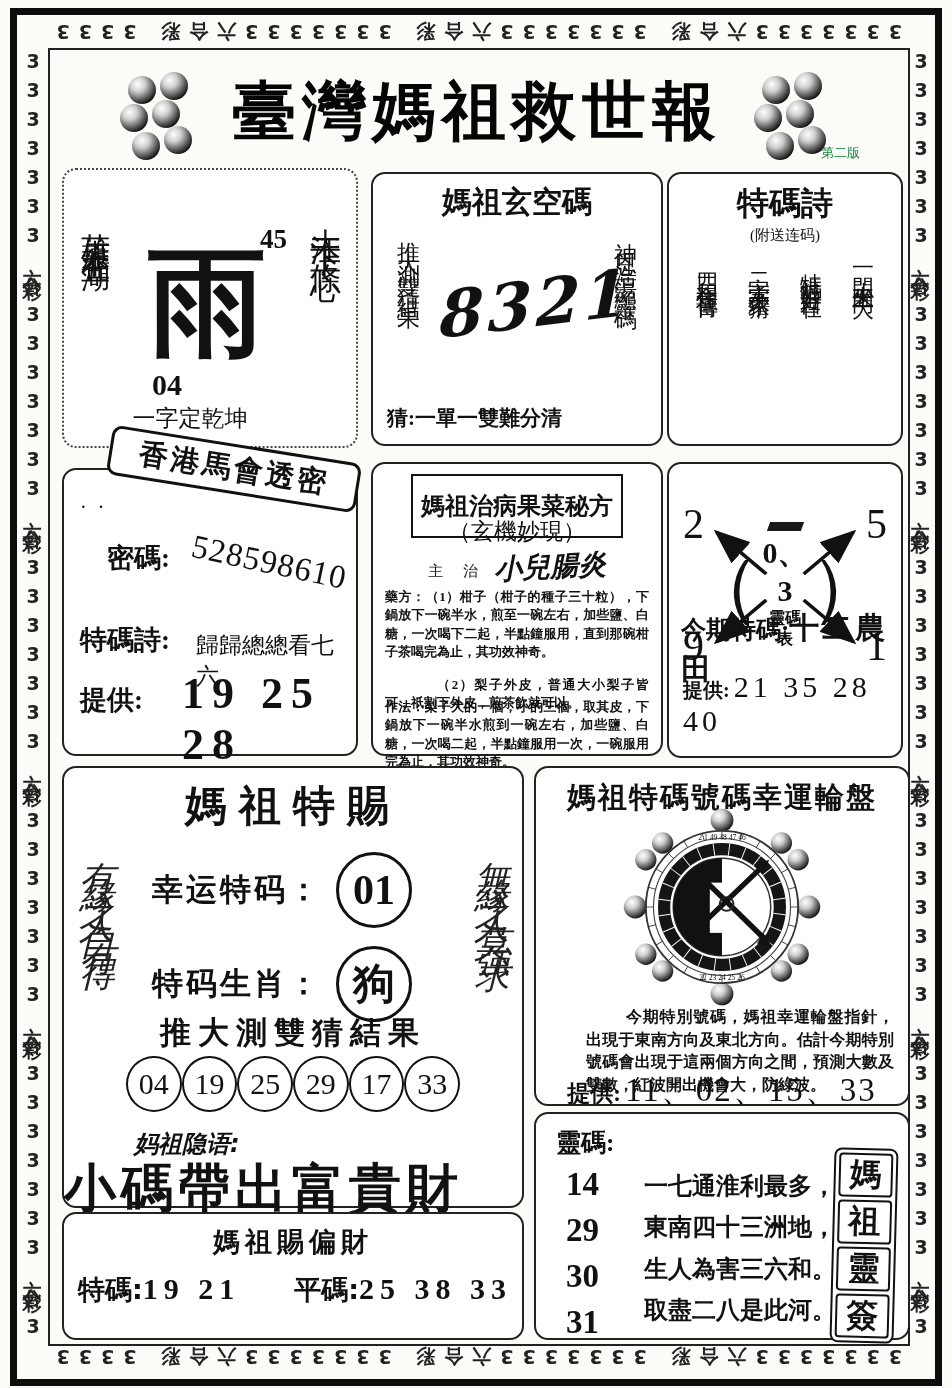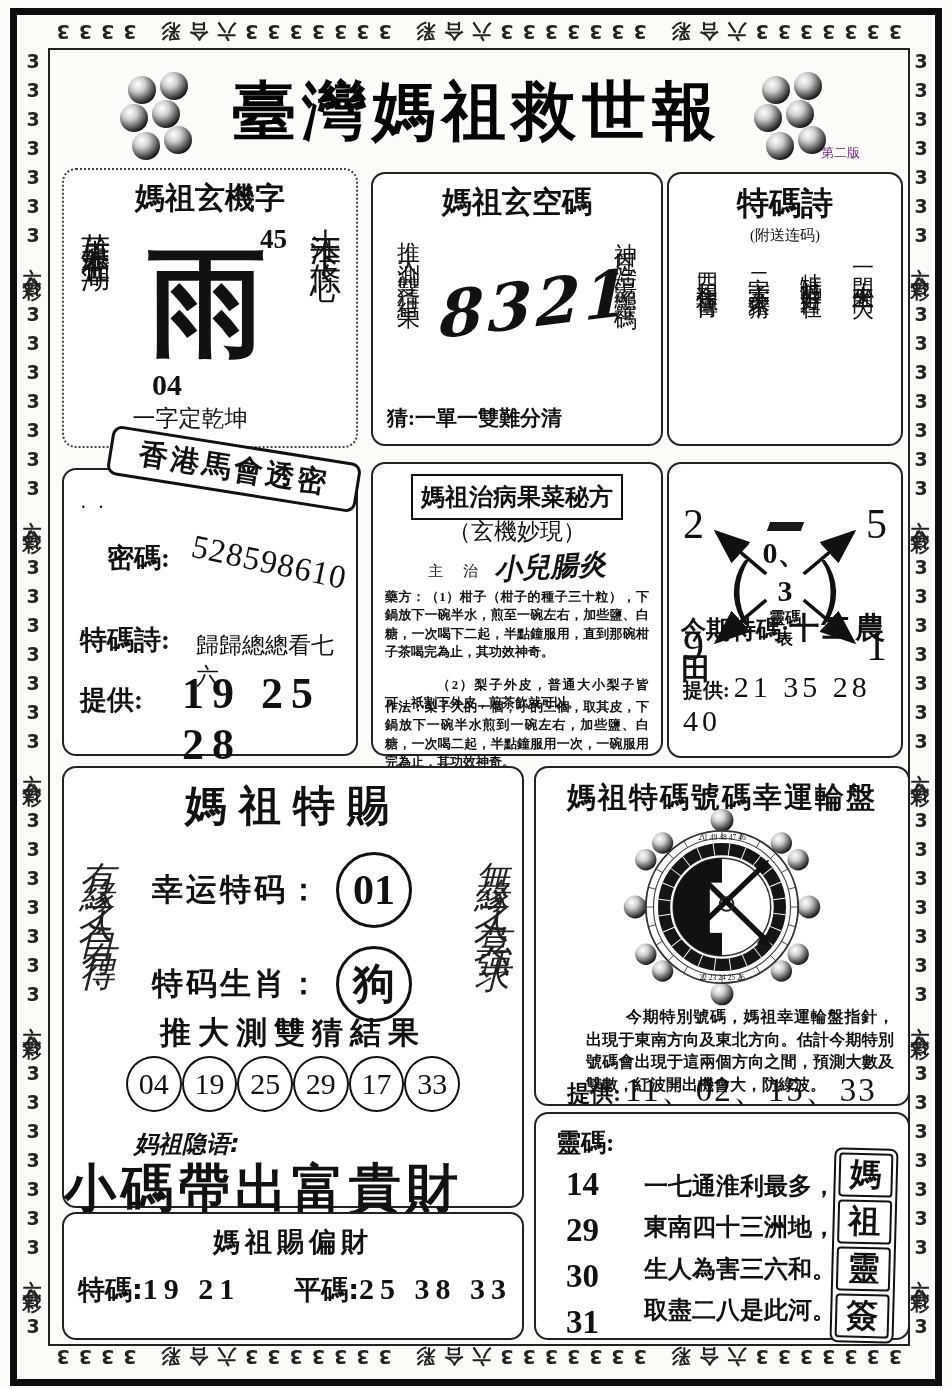--- a/index.html
+++ b/index.html
@@ -21,21 +21,21 @@
   .strip-right{left:907px;}
   
   .inner-frame{position:absolute;left:48px;top:48px;width:858px;height:1294px;
                border:2px solid #222;pointer-events:none;}
 
   
   .header{position:absolute;left:50px;top:50px;width:854px;height:116px;}
   .masthead{position:absolute;left:0;right:0;top:18px;text-align:center;
             font-family:"DejaVu Sans",sans-serif;font-weight:900;font-size:64px;
             letter-spacing:6px;color:#050505;}
-  .edition{position:absolute;right:44px;bottom:4px;font-size:13px;color:#701a75;margin-left:36px;}
+  .edition{position:absolute;right:44px;bottom:4px;font-size:13px;color:#15803d;margin-left:36px;}
   .flower{position:absolute;top:22px;}
   .flower-left{left:68px;}
   .flower-right{right:68px;}
 
   
   .box{position:absolute;background:#fff;border:2px solid #222;border-radius:14px;}
   .bt{position:absolute;left:0;right:0;text-align:center;font-weight:600;}
 
   
   .box-a{left:62px;top:168px;width:292px;height:276px;border:2px dotted #444;}
@@ -77,21 +77,21 @@
   .d-mima-v{position:absolute;left:132px;top:58px;font-size:33px;letter-spacing:1px;
             transform:rotate(12deg);transform-origin:left top;}
   .d-shi-l{position:absolute;left:16px;top:152px;}
   .d-shi-v{position:absolute;left:132px;top:160px;font-size:23px;}
   .d-gong-l{position:absolute;left:16px;top:212px;}
   .d-gong-v{position:absolute;left:118px;top:198px;font-size:44px;font-weight:600;letter-spacing:8px;}
 
   
   .box-e{left:371px;top:462px;width:288px;height:290px;}
   .e-titlewrap{position:absolute;left:0;right:0;top:10px;text-align:center;}
-  .e-title{display:inline-block;border:2px solid #111;padding:5px 8px;font-size:24px;font-weight:700;}
+  .e-title{display:inline-block;border:2px solid #111;padding:14px 8px;font-size:24px;font-weight:700;}
   .e-sub{top:52px;font-size:23px;font-weight:400;}
   .e-zhuzhi{position:absolute;left:0;right:0;top:84px;text-align:center;}
   .e-zhuzhi .lab{font-size:15px;letter-spacing:8px;}
   .e-zhuzhi .val{font-size:28px;font-style:italic;font-weight:600;display:inline-block;
                  transform:rotate(-3deg);margin-left:4px;}
   .e-para{position:absolute;left:12px;right:12px;font-size:13px;font-weight:700;
           line-height:1.42;text-align:justify;}
   .e-p1{top:124px;}
   .e-p2{top:212px;text-indent:4em;}
   .e-p3{top:234px;}
@@ -200,21 +200,20 @@
         <circle cx="56" cy="14" r="14" fill="url(#ballGrad)"></circle>
       <circle cx="16" cy="46" r="14" fill="url(#ballGrad)"></circle>
         <circle cx="48" cy="42" r="14" fill="url(#ballGrad)"></circle>
       <circle cx="28" cy="74" r="14" fill="url(#ballGrad)"></circle>
         <circle cx="60" cy="68" r="14" fill="url(#ballGrad)"></circle>
     </svg>
     <div class="edition">第二版</div>
   </div>
 
   <div class="box box-a">
-    <div class="bt a-title">媽祖玄機字</div>
     <div class="a-45">45</div>
     <div class="a-left">英雄原本在五湖</div>
     <div class="a-right">大江上下一條心</div>
     <div class="a-big">雨</div>
     <div class="a-04">04</div>
     <div class="a-bottom">一字定乾坤</div>
   </div>
 
   <div class="box box-b">
     <div class="bt b-title">媽祖玄空碼</div>

